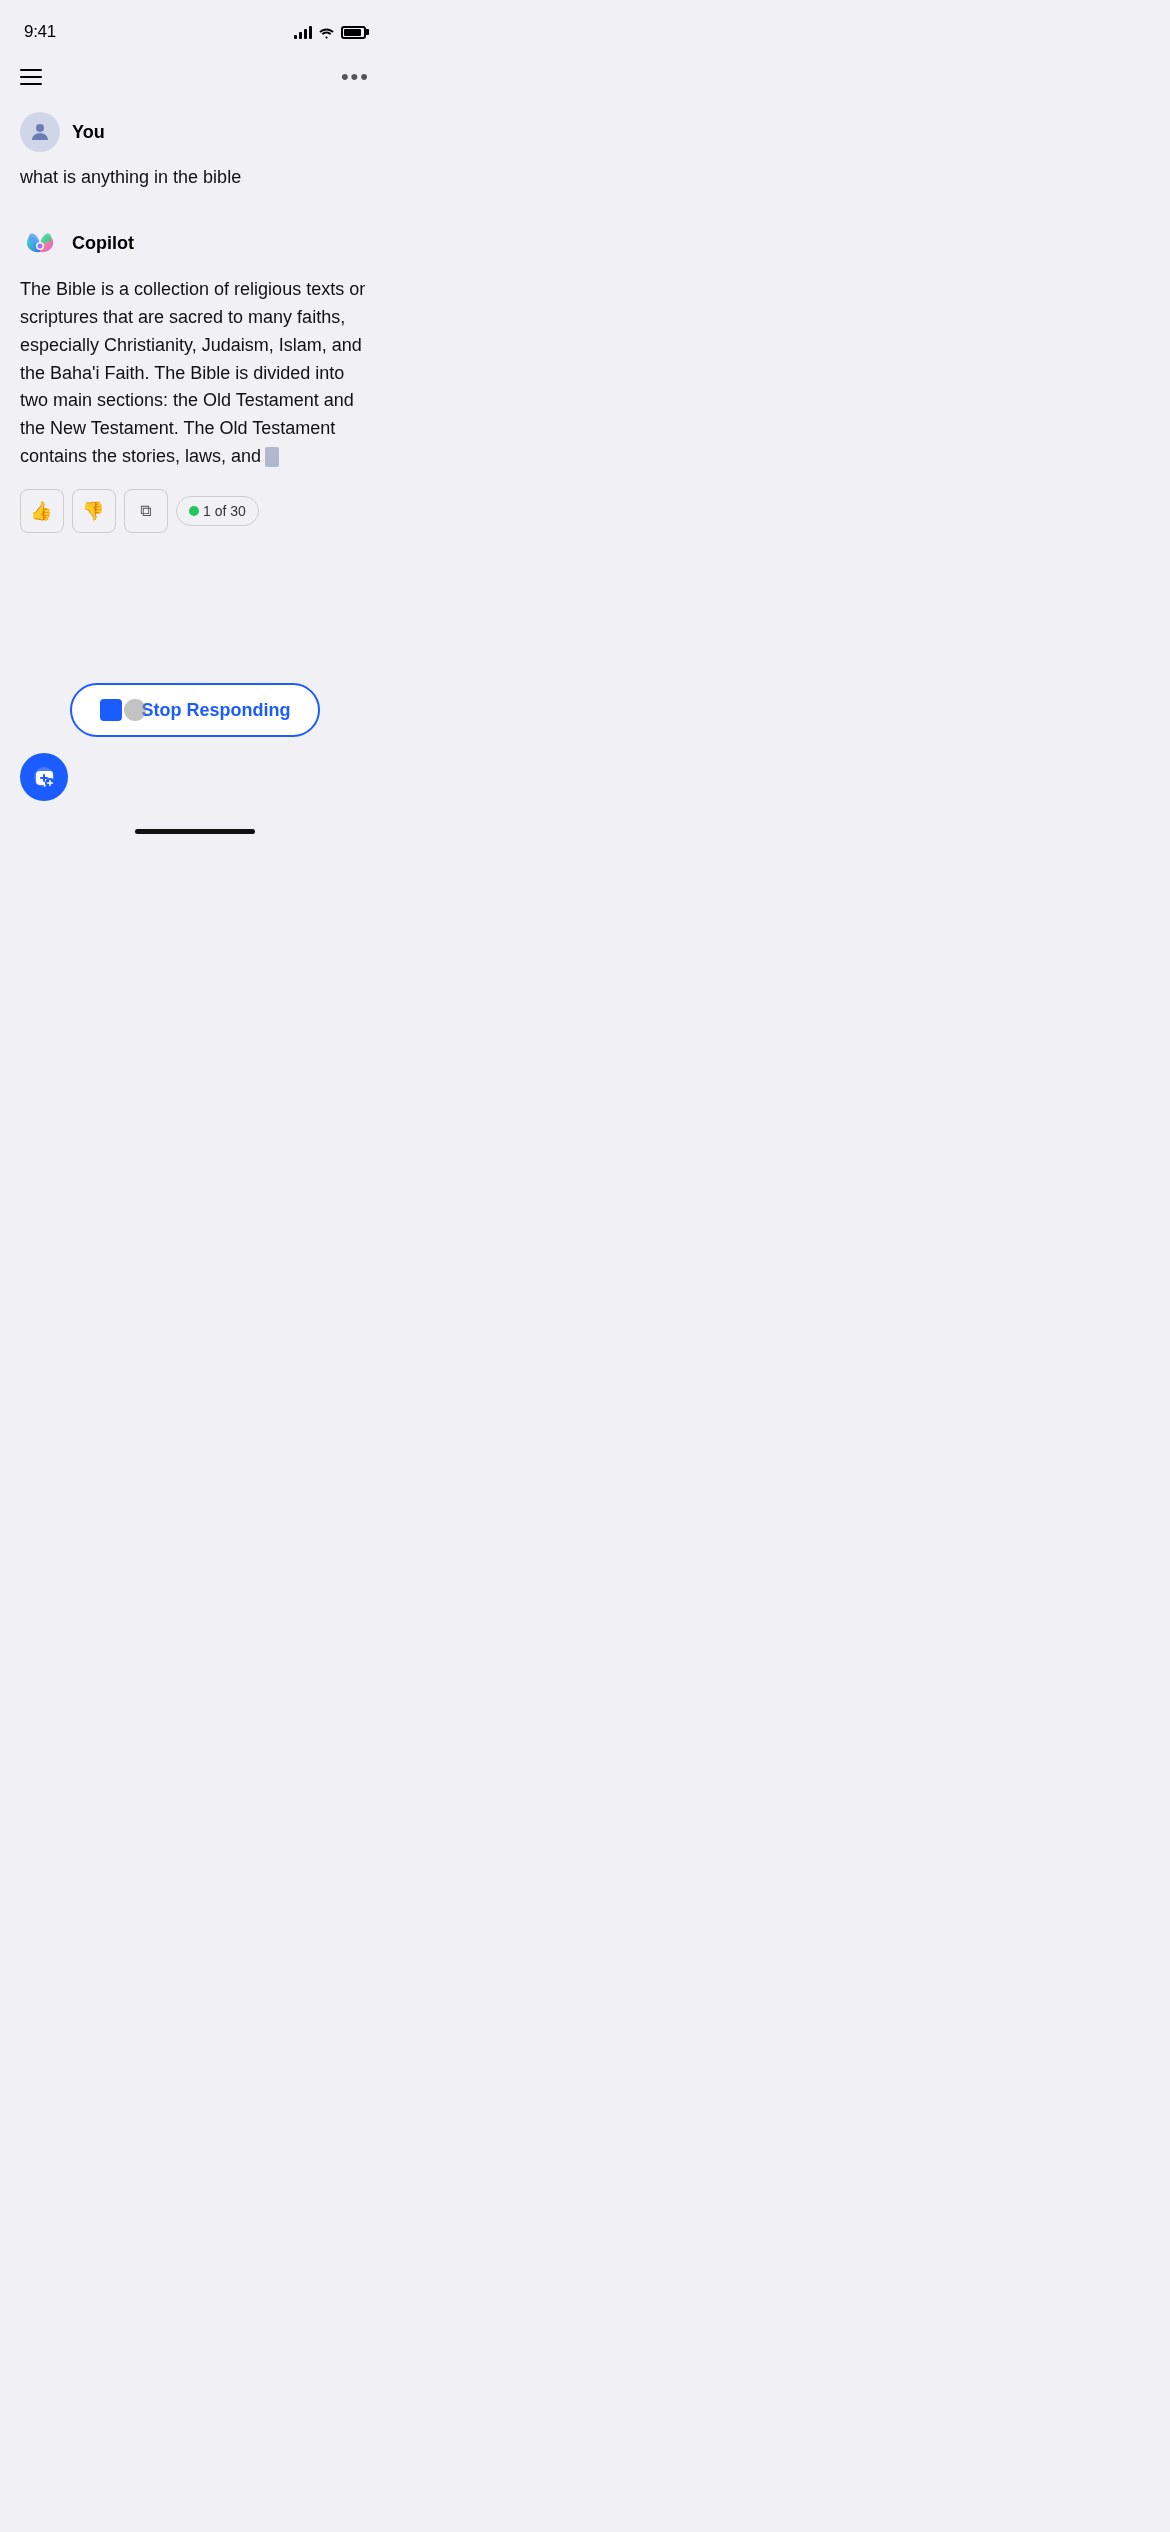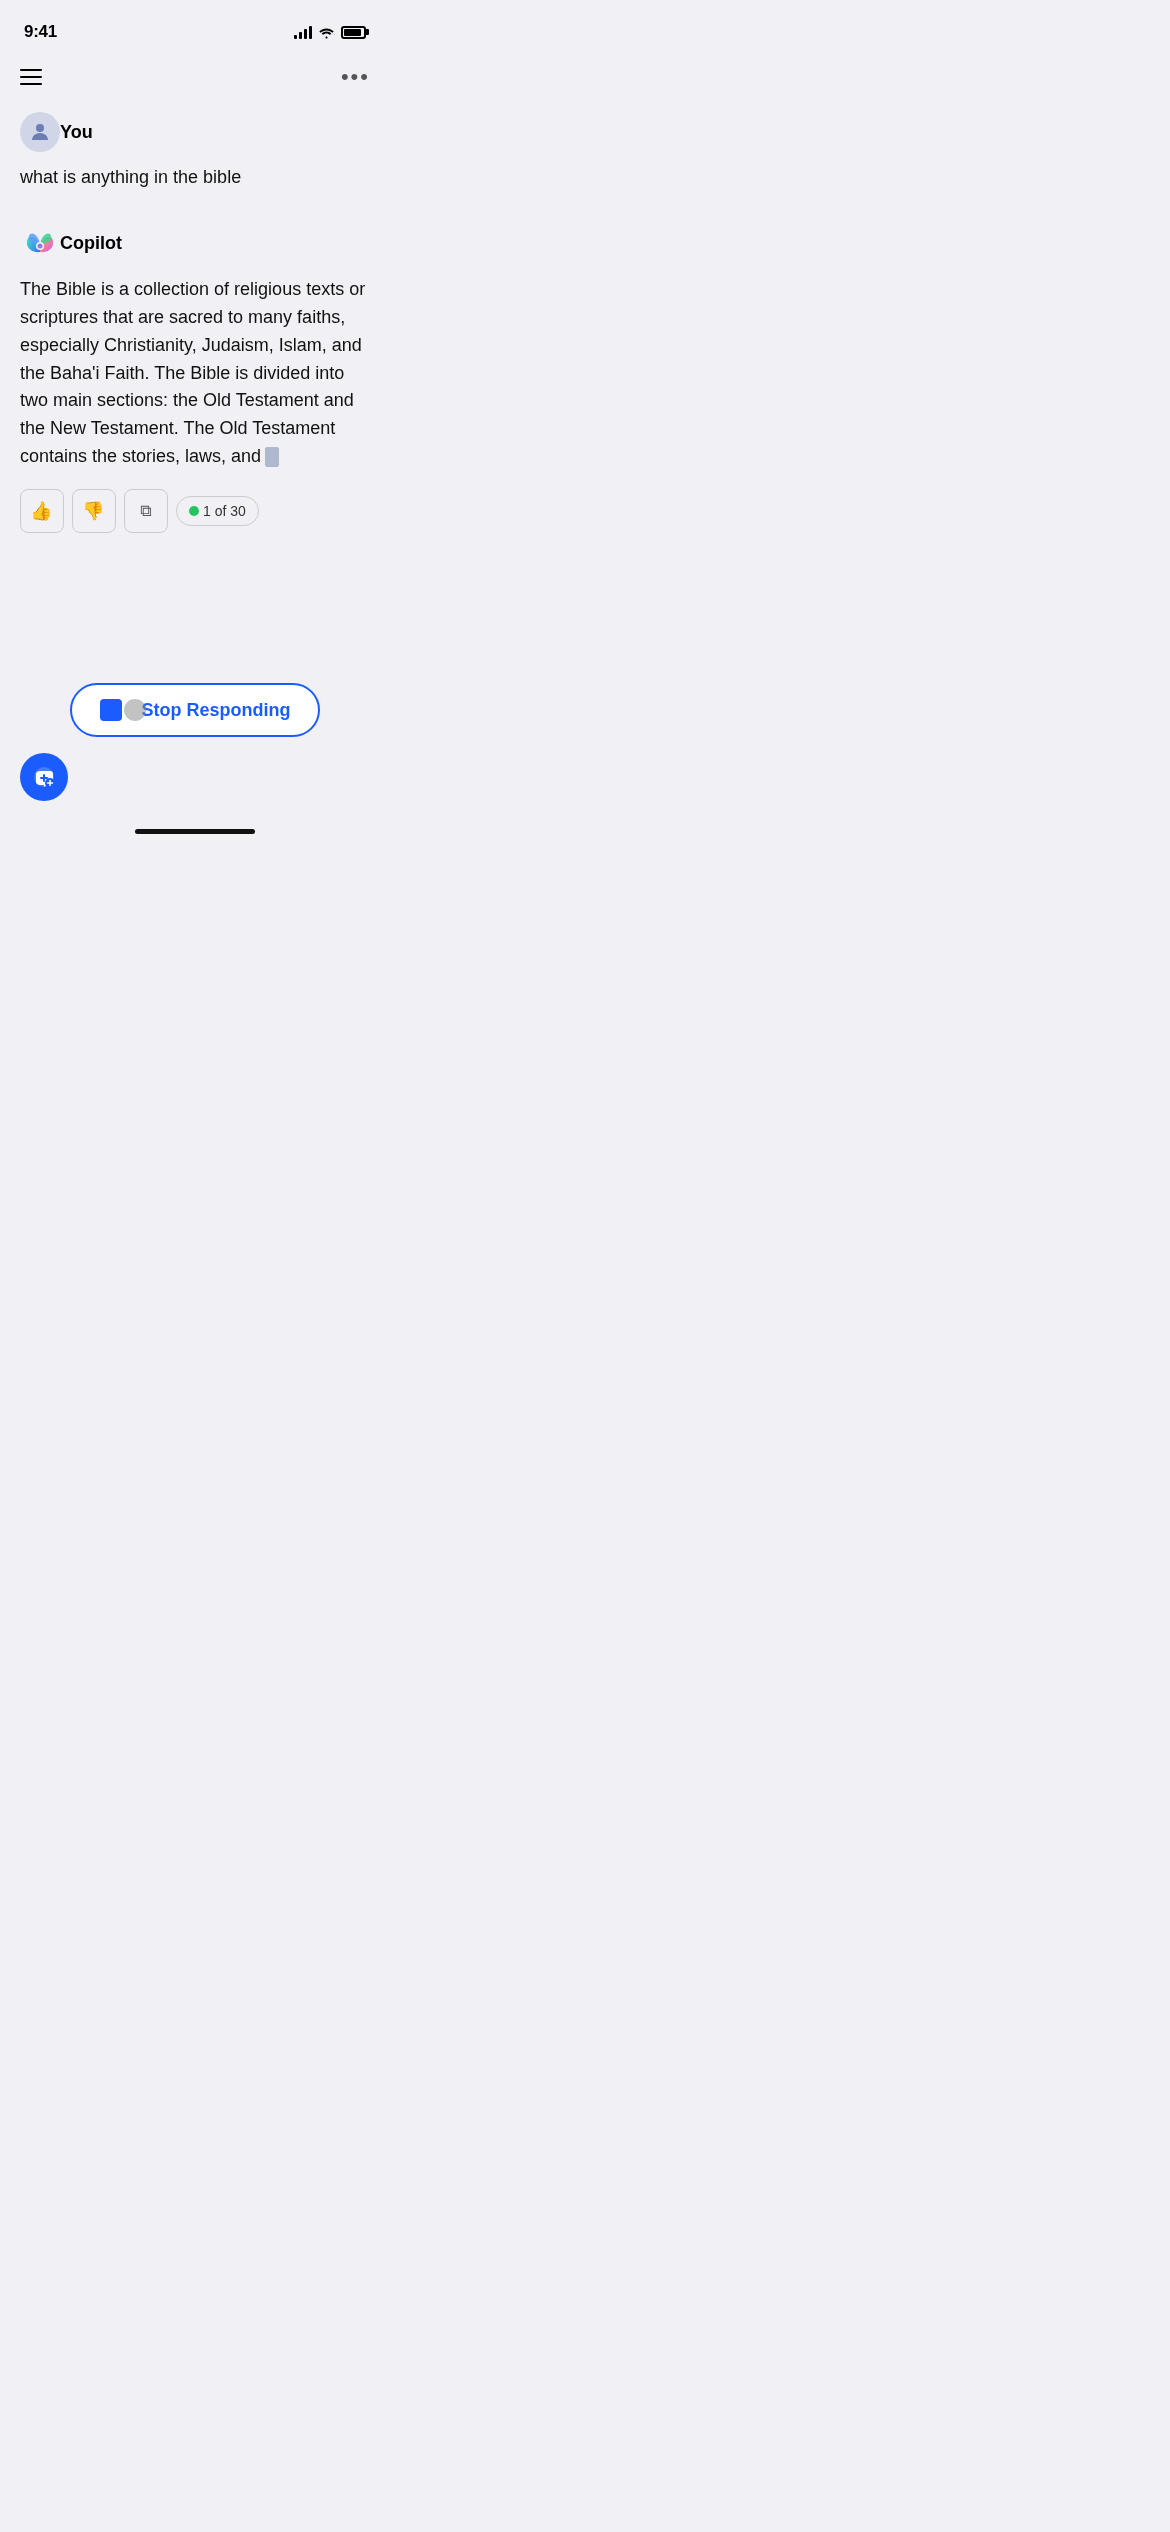--- a/index.html
+++ b/index.html
@@ -19,21 +19,21 @@
     
     .status-bar {
       display: flex;
       justify-content: space-between;
       align-items: center;
       padding: 14px 24px 0 24px;
       height: 50px;
     }
     .status-time {
       font-size: 17px;
-      font-weight: 700;
+      font-weight: 400;
       color: #000;
       letter-spacing: -0.3px;
     }
     .status-icons {
       display: flex;
       align-items: center;
       gap: 6px;
     }
     .signal-bars {
       display: flex;
@@ -112,20 +112,21 @@
       overflow-y: auto;
     }
 
     
     .message-block {
       margin-bottom: 32px;
     }
     .message-header {
       display: flex;
       align-items: center;
+      gap: 12px;
       margin-bottom: 12px;
     }
     .user-avatar {
       width: 40px;
       height: 40px;
       border-radius: 50%;
       background: #d0d5e8;
       display: flex;
       align-items: center;
       justify-content: center;

